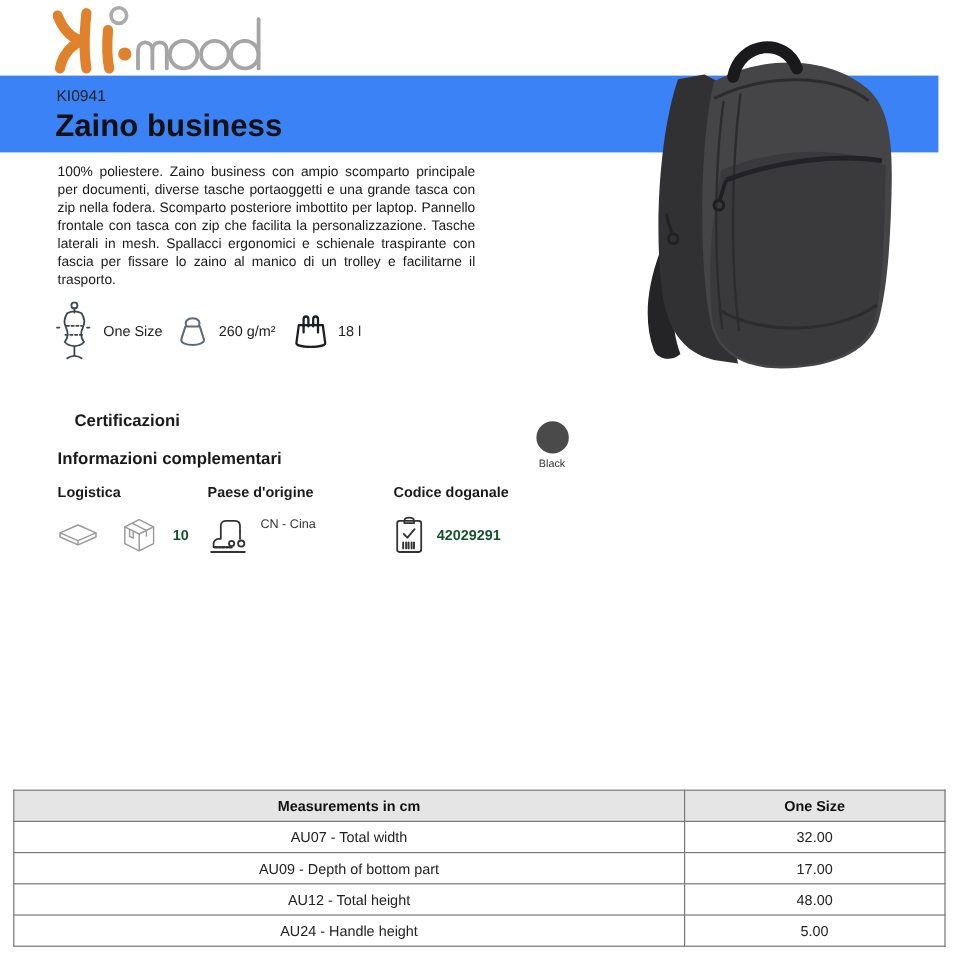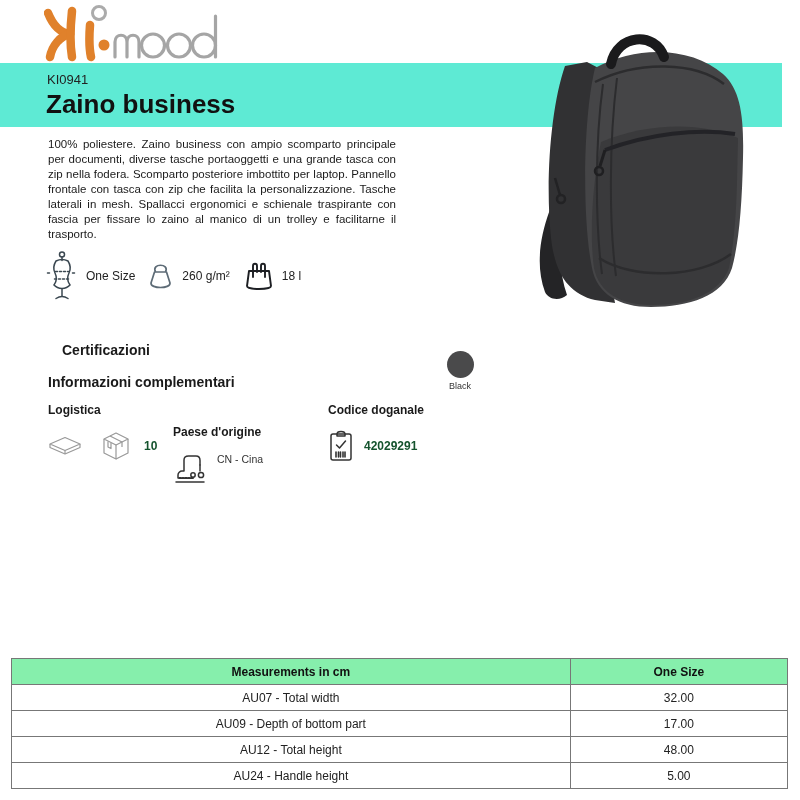--- a/index.html
+++ b/index.html
@@ -3,21 +3,21 @@
 <meta charset="utf-8">
 <style>
   html,body{margin:0;padding:0;background:#fff;}
   body{width:800px;height:800px;font-family:"Liberation Sans",sans-serif;color:#1a1a1a;position:relative;overflow:hidden;}
   .page{position:absolute;inset:0;background:#fff;}
 
   
   .logo{position:absolute;left:44px;top:4px;width:200px;height:58px;}
 
   
-  .title-bar{position:absolute;left:0;top:63px;width:782px;height:64px;background:#5eead4;z-index:1;}
+  .title-bar{position:absolute;left:0;top:63px;width:782px;height:64px;background:#3b82f6;z-index:1;}
   .sku{position:absolute;left:47px;top:9px;font-size:13px;color:#222;}
   .product-title{position:absolute;left:46px;top:26px;font-size:26px;font-weight:bold;margin:0;color:#111;}
 
   
   .product-image{position:absolute;left:503px;top:22px;width:260px;height:290px;z-index:2;}
 
   
   .description{position:absolute;left:48px;top:137px;width:348px;font-size:11.5px;line-height:15px;text-align:justify;margin:0;z-index:2;}
 
   
@@ -29,32 +29,32 @@
 
   
   .swatch{position:absolute;left:444px;top:351px;width:32px;text-align:center;}
   .swatch-circle{width:27px;height:27px;border-radius:50%;background:#4A4A4B;margin:0 auto;}
   .swatch-label{font-size:9px;color:#333;margin-top:3px;}
 
   
   .info-columns{position:absolute;left:0;top:403px;width:660px;height:75px;}
   .info-col{position:absolute;top:0;}
   .col-logistics{left:48px;}
-  .col-origin{left:173px;margin-top:22px;}
+  .col-origin{left:173px;}
   .col-customs{left:328px;}
   .col-title{font-size:12px;font-weight:bold;margin:0 0 12px 0;}
   .col-row{display:flex;align-items:center;gap:10px;}
   .col-row.top{align-items:flex-start;}
   .qty,.code-value{font-size:12px;color:#14532d;font-weight:bold;}
   .origin-value{font-size:10.5px;color:#333;margin-top:2px;}
 
   
   .measure-table{position:absolute;left:11px;top:658px;width:777px;border-collapse:collapse;z-index:2;}
   .measure-table th,.measure-table td{border:1px solid #777;text-align:center;height:25px;font-size:12px;padding:0 4px;}
-  .measure-table th{background:#86efac;font-weight:bold;color:#111;}
+  .measure-table th{background:#e5e5e5;font-weight:bold;color:#111;}
   .measure-table td{color:#222;background:#fff;}
   .col-name{width:72%;}
   .col-size{width:28%;}
 </style>
 </head>
 <body>
 
 <div class="page">
 
   <svg class="logo" viewBox="0 0 200 58" aria-label="kimood">

